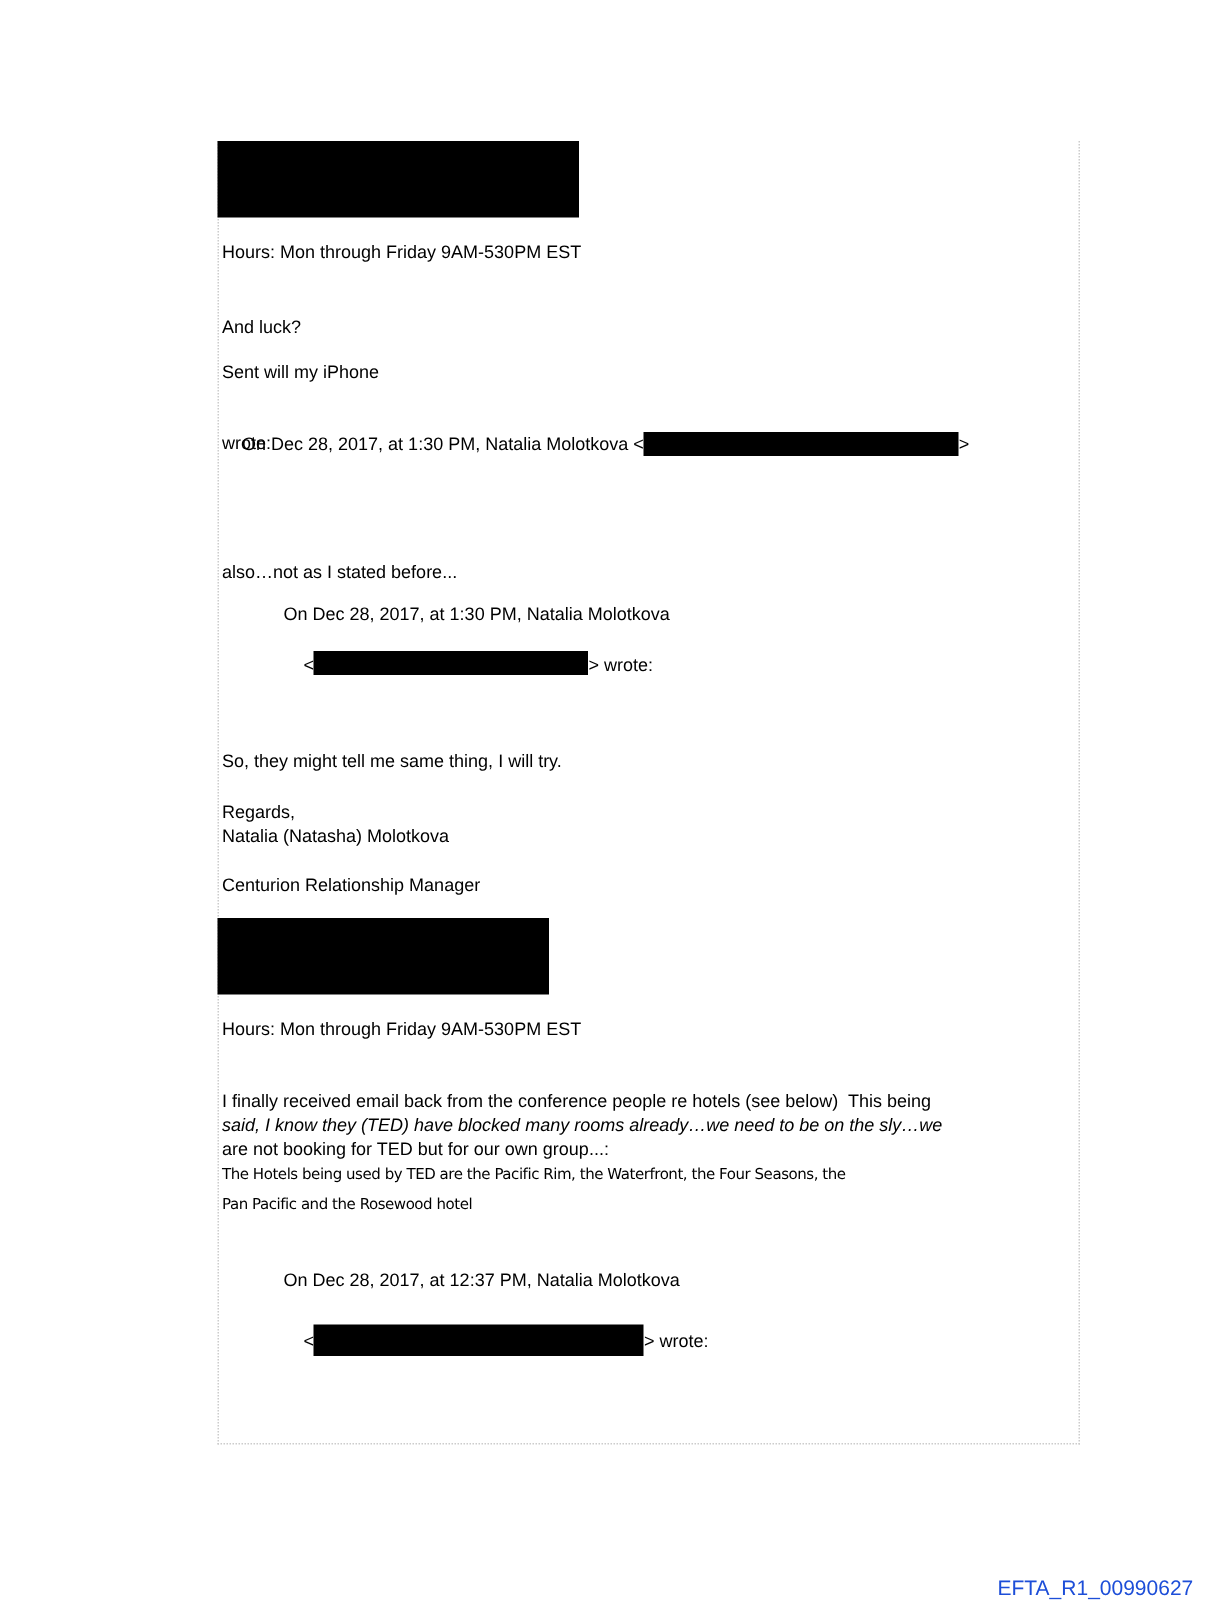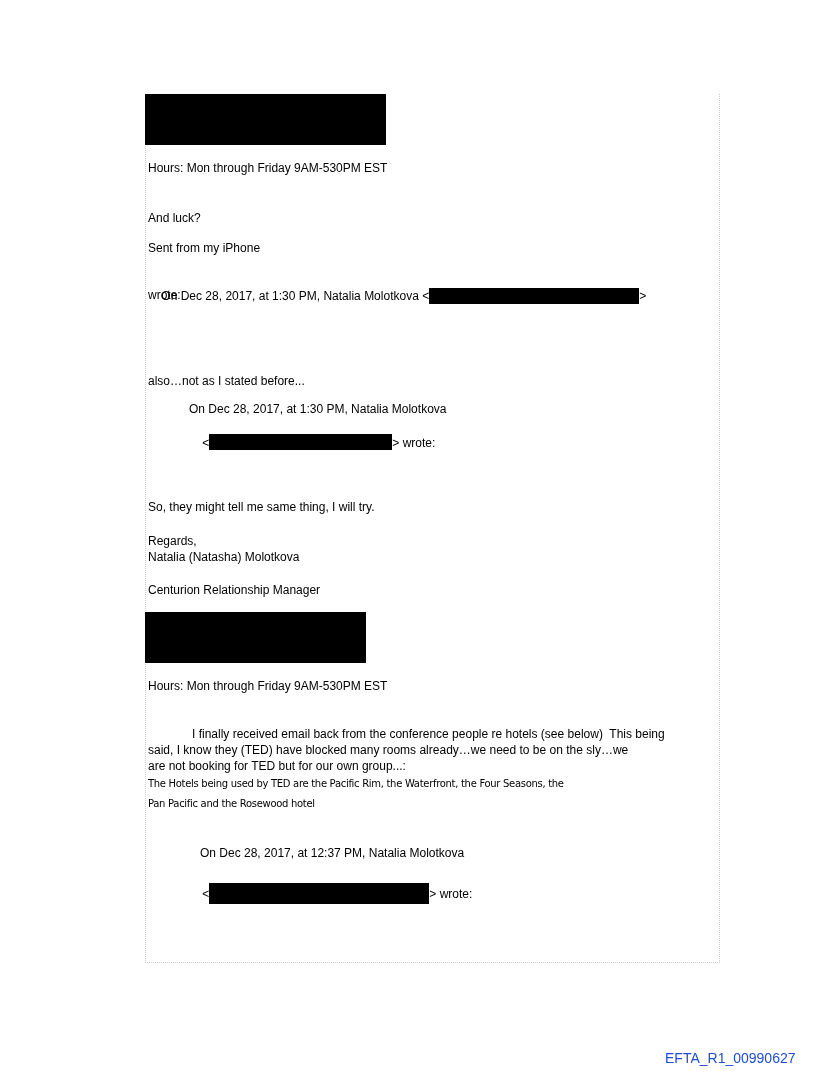--- a/index.html
+++ b/index.html
@@ -58,21 +58,21 @@
 <body>
 
 <div class="doc-page">
 
   <div class="redact-block" style="left:-1px; top:0; width:241px; height:51px;"></div>
 
   <div class="line" style="left:2px; top:66px;">Hours: Mon through Friday 9AM-530PM EST</div>
 
   <div class="line" style="left:2px; top:116px;">And luck?</div>
 
-  <div class="line" style="left:2px; top:146px;">Sent from my iPhone</div>
+  <div class="line" style="left:2px; top:146px;">Sent will my iPhone</div>
 
   <div class="line" style="left:2px; top:178px;">
     <span>On Dec 28, 2017, at 1:30 PM, Natalia Molotkova &lt;</span><span class="redact-inline" style="width:210px; height:16px; vertical-align:-4px;"></span><span>&gt;</span>
   </div>
 
   <div class="line" style="left:2px; top:193px;">wrote:</div>
 
 
   <div class="line" style="left:2px; top:279px;">also…not as I stated before...</div>
 
@@ -87,31 +87,31 @@
   <div class="line" style="left:2px; top:439px;">Regards,</div>
 
   <div class="line" style="left:2px; top:455px;">Natalia (Natasha) Molotkova</div>
 
   <div class="line" style="left:2px; top:488px;">Centurion Relationship Manager</div>
 
   <div class="redact-block" style="left:-1px; top:518px; width:221px; height:51px;"></div>
 
   <div class="line" style="left:2px; top:584px;">Hours: Mon through Friday 9AM-530PM EST</div>
 
-  <div class="line" style="left:2px; top:632px;margin-left:44px;">I finally received email back from the conference people re hotels (see below)  This being</div>
+  <div class="line" style="left:2px; top:632px;">I finally received email back from the conference people re hotels (see below)  This being</div>
 
-  <div class="line" style="left:2px; top:648px;">said, I know they (TED) have blocked many rooms already…we need to be on the sly…we</div>
+  <div class="line" style="left:2px; top:648px;font-style:italic;">said, I know they (TED) have blocked many rooms already…we need to be on the sly…we</div>
 
   <div class="line" style="left:2px; top:664px;">are not booking for TED but for our own group...:</div>
 
   <div class="line alt-font" style="left:2px; top:682px;">The Hotels being used by TED are the Pacific Rim, the Waterfront, the Four Seasons, the</div>
 
   <div class="line alt-font" style="left:2px; top:702px;">Pan Pacific and the Rosewood hotel</div>
 
-  <div class="line" style="left:54px; top:751px;">On Dec 28, 2017, at 12:37 PM, Natalia Molotkova</div>
+  <div class="line" style="left:43px; top:751px;">On Dec 28, 2017, at 12:37 PM, Natalia Molotkova</div>
 
   <div class="line" style="left:43px; top:773px;">
     <span>&lt;</span><span class="redact-inline" style="width:220px; height:21px; vertical-align:-6px;"></span><span>&gt; wrote:</span>
   </div>
 
 </div>
 
 <div class="bates">EFTA_R1_00990627</div>
 
 </body></html>

